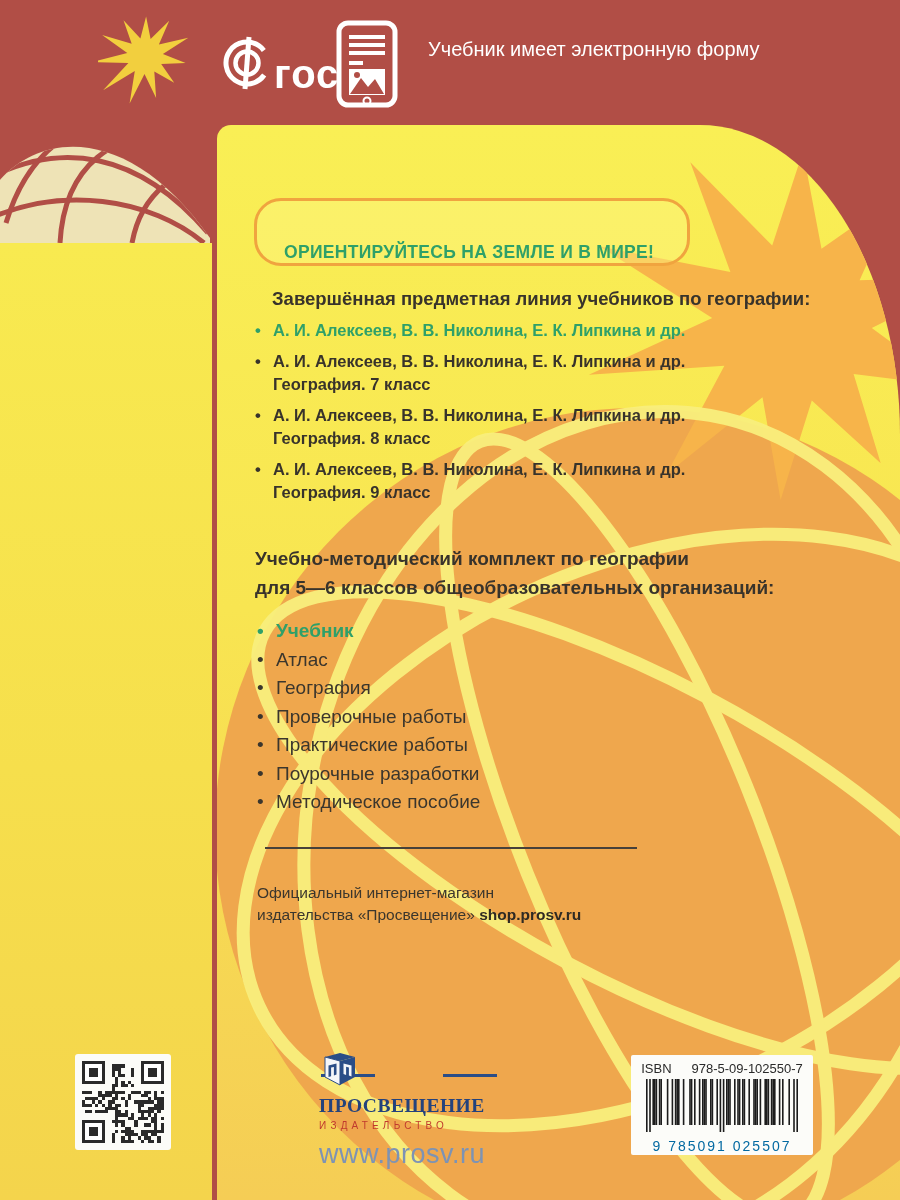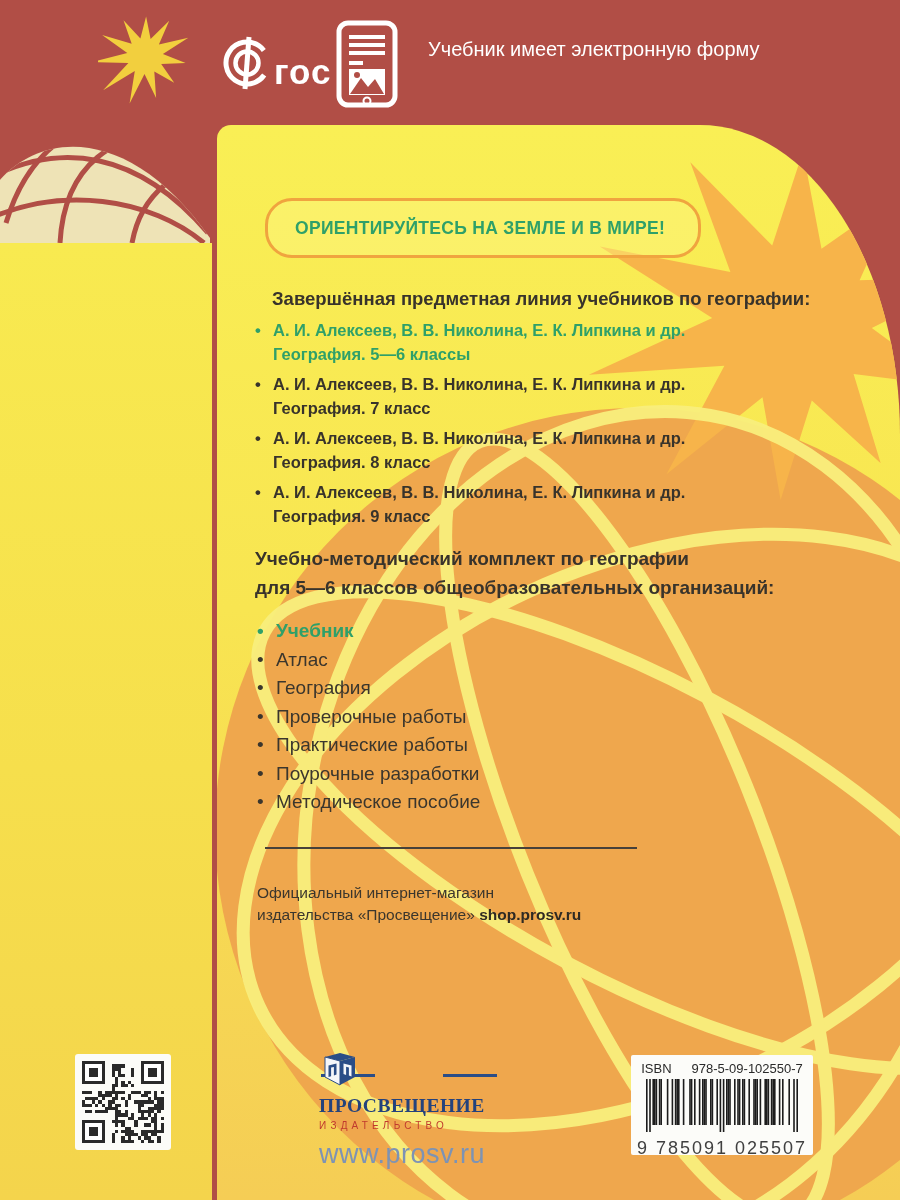--- a/index.html
+++ b/index.html
@@ -3,38 +3,38 @@
 <meta charset="utf-8">
 <style>
   html,body{margin:0;padding:0;}
   .page{position:relative;width:900px;height:1200px;background:#b14e46;overflow:hidden;
         font-family:"Liberation Sans",sans-serif;}
 
   
   .top-strip{position:absolute;left:0;top:0;width:900px;height:125px;}
   .burst-top{position:absolute;left:98px;top:4px;}
   .fgos{position:absolute;left:220px;top:32px;display:flex;align-items:flex-start;}
-  .fgos-text{color:#fff;font-weight:bold;font-size:35px;margin-left:-6px;margin-top:20px;letter-spacing:1px;}
+  .fgos-text{color:#fff;font-weight:bold;font-size:40px;margin-left:-6px;margin-top:20px;letter-spacing:1px;}
   .ebook-icon{position:absolute;left:336px;top:20px;}
   .ebook-note{position:absolute;left:428px;top:38px;color:#fff;font-weight:normal;font-size:20px;}
 
   
   .dome{position:absolute;left:0;top:111px;}
   .left-panel{position:absolute;left:0;top:243px;width:212px;height:957px;
               background:linear-gradient(180deg,#f8ea50,#f6df4c 55%,#f4d44c);}
 
   
   .card{position:absolute;left:217px;top:125px;width:683px;height:1075px;
         background:linear-gradient(180deg,#f9ef55 0%,#f8e551 45%,#f5cd55 100%);
         border-radius:14px 200px 0 0 / 14px 310px 0 0;overflow:hidden;}
   .deco{position:absolute;left:0;top:0;z-index:0;}
   .card-content{position:absolute;left:0;top:0;width:683px;height:1075px;z-index:1;}
 
-  .slogan-box{position:absolute;left:48px;top:73px;width:436px;height:60px;box-sizing:border-box;
-              border:3px solid #f0a43f;border-radius:27px;display:flex;align-items:center;
+  .slogan-box{position:absolute;left:37px;top:73px;width:436px;height:68px;box-sizing:border-box;
+              border:3px solid #f0a43f;border-radius:27px;display:flex;align-items:flex-end;
               padding-left:27px;background:rgba(253,247,130,0.45);}
   .slogan-text{color:#2fa069;font-weight:bold;font-size:17.5px;letter-spacing:.3px;}
 
   .series-block{position:absolute;left:38px;top:163px;width:600px;}
   .sec-heading{font-size:18.5px;font-weight:bold;color:#38332b;margin:0 0 9px 17px;}
   ul.book-list{list-style:none;margin:0;padding:0;}
   .book-item{position:relative;padding-left:18px;font-size:16.5px;font-weight:bold;
              line-height:23.5px;margin-bottom:7px;color:#38332b;}
   .book-item::before{content:"•";position:absolute;left:0;top:0;}
   .book-item .btitle{display:block;}
@@ -62,21 +62,21 @@
   .logo-top .bar{position:absolute;top:21px;width:54px;height:3px;background:#2a4d87;}
   .logo-top .bar.l{left:2px;} .logo-top .bar.r{right:2px;}
   .pub-name{font-family:"Liberation Serif",serif;font-weight:bold;font-size:19.5px;
             color:#24427c;letter-spacing:.5px;margin-top:2px;}
   .pub-div{font-size:10px;letter-spacing:4.2px;color:#c03a2e;margin-top:3px;}
   .pub-site{font-size:27px;color:#7d93b4;margin-top:8px;letter-spacing:.5px;}
 
   .barcode-box{position:absolute;left:414px;top:930px;width:182px;height:100px;box-sizing:border-box;
                background:#fcfcf9;border-radius:2px;text-align:center;padding-top:6px;}
   .isbn-line{font-size:13px;color:#2a2a2a;display:flex;justify-content:center;gap:20px;}
-  .ean-human{font-size:18px;letter-spacing:2px;color:#404040;margin-top:1px;}
+  .ean-human{font-size:14px;letter-spacing:2px;color:#0369a1;margin-top:1px;}
 </style>
 </head>
 <body>
 
 <div class="page">
 
   <div class="top-strip">
     <svg class="burst-top" width="94" height="104" viewBox="0 0 94 104">
       <polygon id="burst-top-poly" fill="#f2cf3e" points="90.3,33.7 64.9,49.9 87.6,59.0 63.2,59.9 76.2,78.8 56.3,67.4 58.1,94.0 46.5,70.0 31.6,99.4 36.8,66.9 5.1,86.3 30.4,59.0 -5.9,58.1 29.3,48.9 4.1,30.9 33.7,39.8 25.5,16.3 42.4,34.6 48.1,12.5 52.6,34.9 71.2,16.7 60.9,40.6"></polygon>
     </svg>
@@ -134,21 +134,20 @@
     <div class="card-content">
       <div class="slogan-box">
         <span class="slogan-text">ОРИЕНТИРУЙТЕСЬ НА ЗЕМЛЕ И В МИРЕ!</span>
       </div>
 
       <div class="series-block">
         <div class="sec-heading">Завершённая предметная линия учебников по географии:</div>
         <ul class="book-list">
           <li class="book-item highlight">
             <span class="authors">А. И. Алексеев, В. В. Николина, Е. К. Липкина и др.</span>
-            <span class="btitle">География. 5—6 классы</span>
           </li>
           <li class="book-item">
             <span class="authors">А. И. Алексеев, В. В. Николина, Е. К. Липкина и др.</span>
             <span class="btitle">География. 7 класс</span>
           </li>
           <li class="book-item">
             <span class="authors">А. И. Алексеев, В. В. Николина, Е. К. Липкина и др.</span>
             <span class="btitle">География. 8 класс</span>
           </li>
           <li class="book-item">

